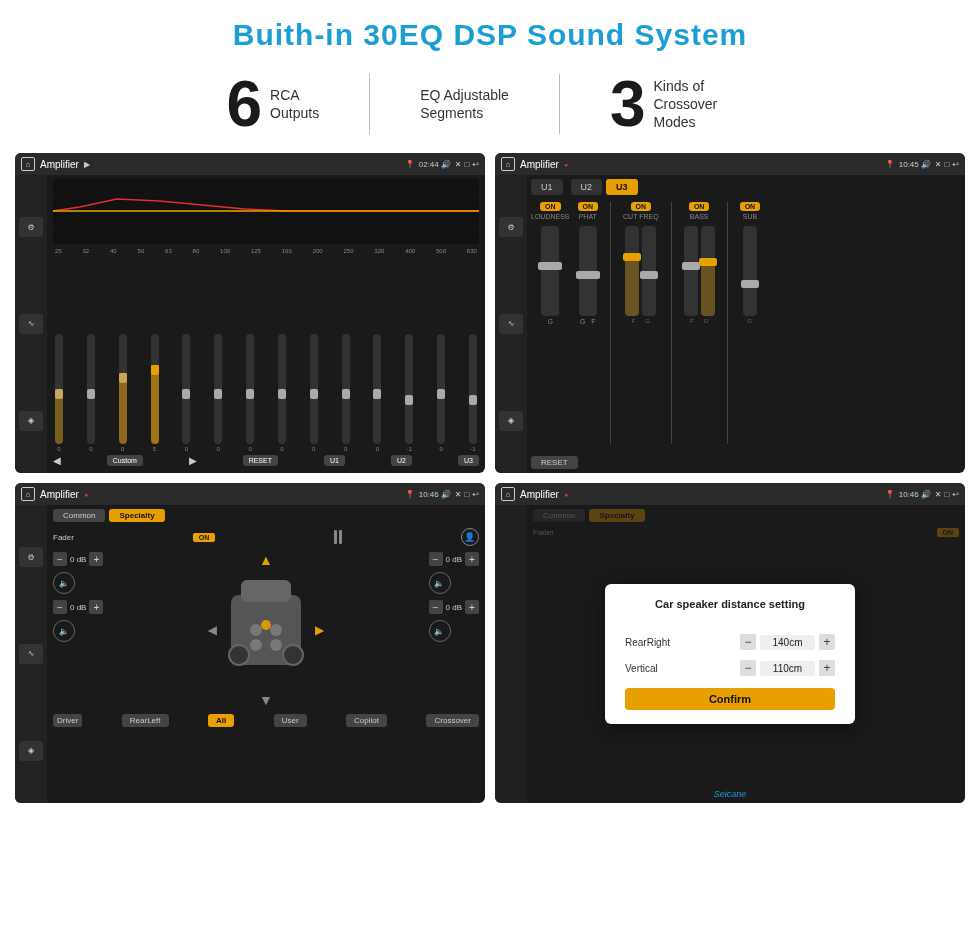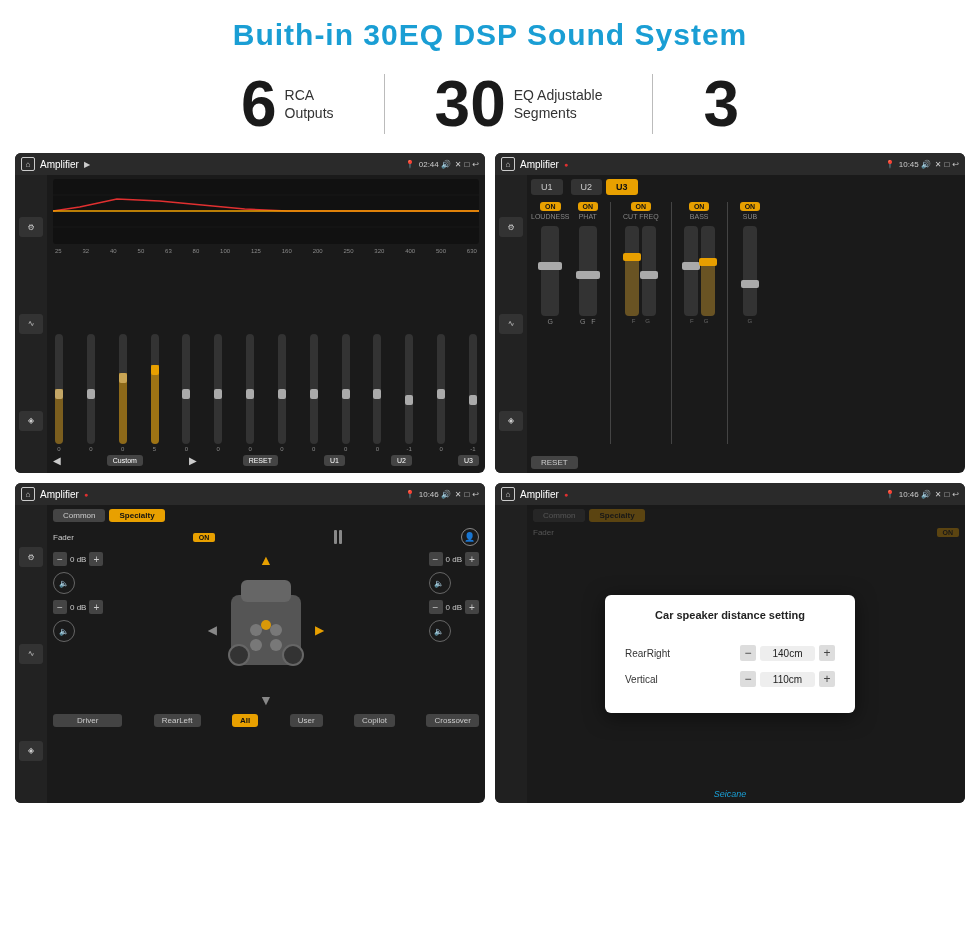--- a/index.html
+++ b/index.html
@@ -300,26 +300,26 @@
   <h1>Buith-in 30EQ DSP Sound System</h1>
 </div>
 
 <div class="stats-row">
   <div class="stat-item">
     <span class="stat-number">6</span>
     <span class="stat-label">RCA<br>Outputs</span>
   </div>
   <div class="stat-divider"></div>
   <div class="stat-item">
-    <span class="stat-number">30</span>
     <span class="stat-label">EQ Adjustable<br>Segments</span>
   </div>
   <div class="stat-divider"></div>
   <div class="stat-item">
     <span class="stat-number">3</span>
+    <span class="stat-label">Kinds of<br>Crossover Modes</span>
   </div>
 </div>
 
 <div class="screens-grid">
 
   <div class="screen">
     <div class="screen-topbar">
       <div class="screen-topbar-left">
         <div class="home-icon">⌂</div>
         <span class="topbar-title">Amplifier</span>
@@ -674,21 +674,21 @@
             <div style="display:flex;align-items:center;gap:3px;">
               <div style="width:14px;height:14px;background:#444;border-radius:2px;display:flex;align-items:center;justify-content:center;font-size:10px;color:#ccc;">−</div>
               <span style="font-size:8px;color:#ccc;">0 dB</span>
               <div style="width:14px;height:14px;background:#444;border-radius:2px;display:flex;align-items:center;justify-content:center;font-size:10px;color:#ccc;">+</div>
             </div>
             <div style="width:22px;height:22px;border:1px solid #666;border-radius:50%;display:flex;align-items:center;justify-content:center;font-size:8px;color:#888;">🔈</div>
           </div>
         </div>
 
         <div style="display:flex;justify-content:space-between;margin-top:6px;font-size:8px;">
-          <div style="background:#444;border-radius:3px;padding:2px 24px;color:#ccc;">Driver</div>
+          <div style="background:#444;border-radius:3px;padding:2px 4px;color:#ccc;">Driver</div>
           <div style="background:#444;border-radius:3px;padding:2px 8px;color:#ccc;">RearLeft</div>
           <div style="background:#e8a000;border-radius:3px;padding:2px 8px;color:#111;font-weight:bold;">All</div>
           <div style="background:#444;border-radius:3px;padding:2px 8px;color:#ccc;">User</div>
           <div style="background:#444;border-radius:3px;padding:2px 8px;color:#ccc;">Copilot</div>
           <div style="background:#444;border-radius:3px;padding:2px 8px;color:#ccc;">Crossover</div>
         </div>
       </div>
     </div>
   </div>
 
@@ -741,19 +741,20 @@
 
         <div style="display:flex;align-items:center;justify-content:space-between;margin-bottom:12px;">
           <span style="font-size:10px;color:#333;">Vertical</span>
           <div style="display:flex;align-items:center;gap:4px;">
             <div style="width:16px;height:16px;background:#ddd;border-radius:2px;display:flex;align-items:center;justify-content:center;font-size:12px;color:#444;">−</div>
             <div style="background:#eee;border-radius:3px;padding:2px 8px;font-size:10px;color:#222;min-width:55px;text-align:center;">110cm</div>
             <div style="width:16px;height:16px;background:#ddd;border-radius:2px;display:flex;align-items:center;justify-content:center;font-size:12px;color:#444;">+</div>
           </div>
         </div>
 
+        <div style="background:#e8a000;border-radius:4px;padding:5px 0;text-align:center;font-size:11px;font-weight:bold;color:#111;cursor:pointer;">Confirm</div>
       </div>
     </div>
 
     <div style="position:absolute;bottom:4px;left:50%;transform:translateX(-50%);font-size:9px;color:#1a9ed4;font-style:italic;z-index:30;">Seicane</div>
   </div>
 
 </div>
 
 </body></html>

